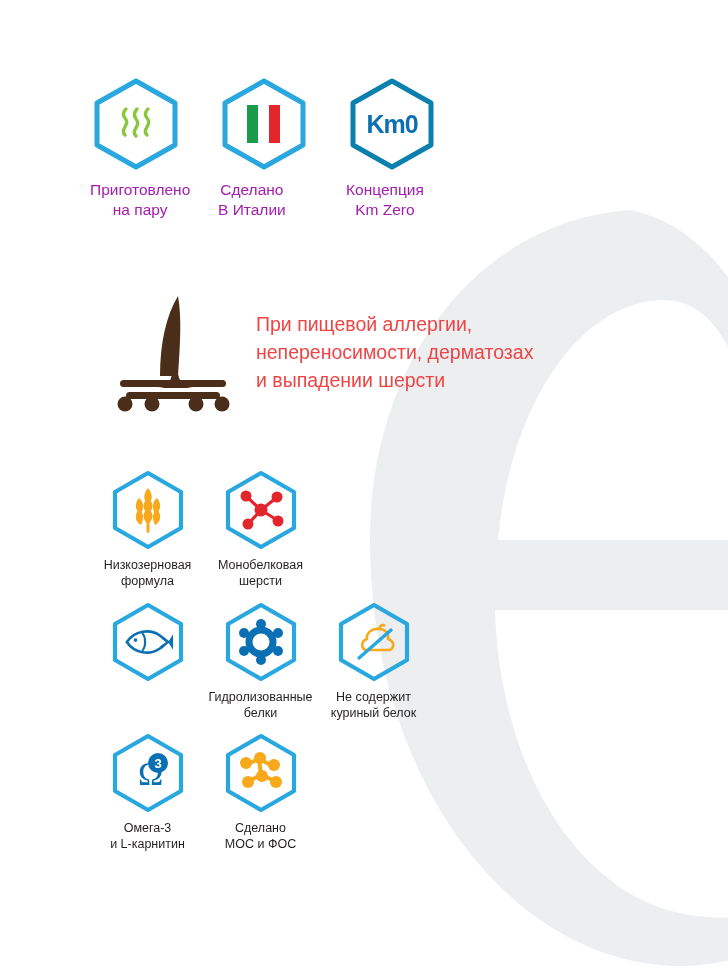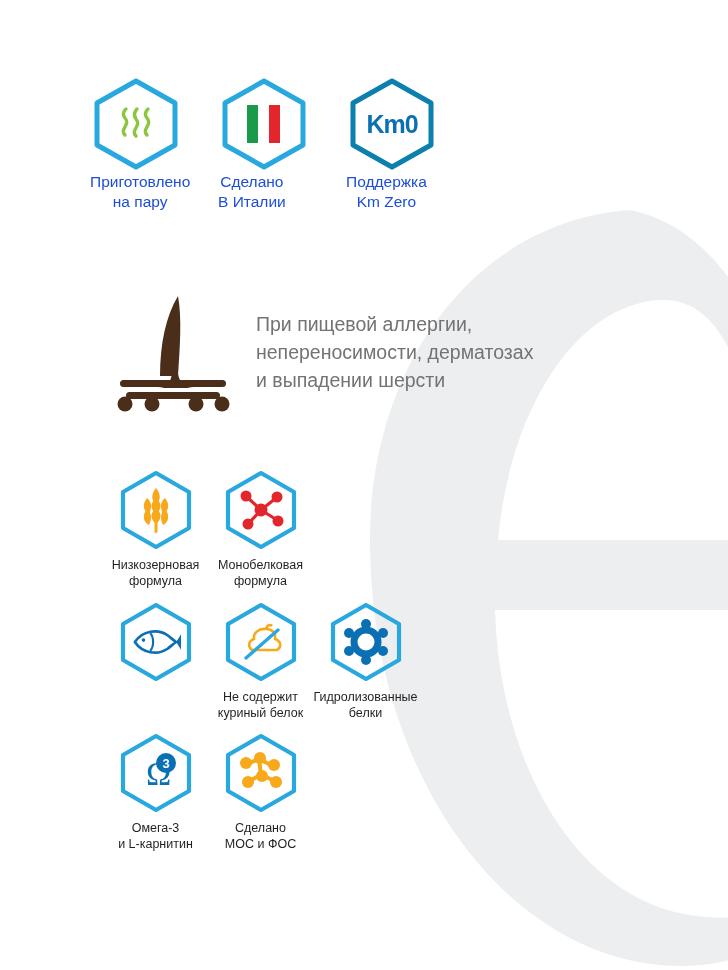--- a/index.html
+++ b/index.html
@@ -65,25 +65,25 @@
   }
   .hexinner {
     position: relative;
     width: 60px;
     height: 60px;
     display: flex;
     align-items: center;
     justify-content: center;
   }
   .top-label {
-    margin-top: 2px;
+    margin-top: 10px;
     text-align: center;
     font-size: 15.5px;
     line-height: 1.32;
-    color: #1d4ed8;
+    color: #a21caf;
     white-space: pre-line;
   }
 
   
   .claim {
     position: absolute;
     left: 108px;
     top: 288px;
     width: 560px;
     display: flex;
@@ -92,36 +92,35 @@
   .claim-icon {
     width: 130px;
     height: 130px;
     flex: 0 0 130px;
     position: relative;
   }
   .claim-text {
     margin-left: 18px;
     font-size: 19.5px;
     line-height: 1.42;
-    color: #737373;
+    color: #ef4444;
     white-space: pre-line;
   }
 
   
   .features {
     position: absolute;
     left: 95px;
     top: 470px;
     width: 420px;
   }
   .frow {
     display: flex;
-    gap: 0;
+    gap: 8px;
     margin-bottom: 12px;
-    margin-left: 8px;
   }
   .fitem {
     width: 105px;
     display: flex;
     flex-direction: column;
     align-items: center;
   }
   .hexwrap.small {
     width: 80px;
     height: 80px;
@@ -190,21 +189,21 @@
 
     <div class="top-item">
       <div class="hexwrap">
         <svg class="hexborder" width="92" height="92" viewBox="0 0 92 92">
           <path d="M46 3 L85 25 L85 67 L46 89 L7 67 L7 25 Z" fill="none" stroke="#0b7fae" stroke-width="5" stroke-linejoin="round"></path>
         </svg>
         <div class="hexinner">
           <div style="font-family:'Liberation Sans',sans-serif;font-weight:bold;font-size:25px;color:#0b6fb4;letter-spacing:-1px;">Km0</div>
         </div>
       </div>
-      <div class="top-label">Поддержка
+      <div class="top-label">Концепция
 Km Zero</div>
     </div>
   </div>
 
   <div class="claim">
     <div class="claim-icon">
       <svg width="130" height="130" viewBox="0 0 130 130">
         <path d="M70 8 C58 28 52 55 52 88 L70 88 C72 58 74 30 70 8 Z" fill="#4b2e1a"></path>
         <path d="M64 86 C62 96 58 100 50 100 L86 100 C78 100 72 96 70 86 Z" fill="#4b2e1a"></path>
         <rect x="12" y="92" width="106" height="7" rx="3.5" fill="#4b2e1a"></rect>
@@ -264,58 +263,39 @@
                 <circle cx="24" cy="23" r="6.5"></circle>
                 <circle cx="9" cy="9" r="5.5"></circle>
                 <circle cx="40" cy="10" r="5.5"></circle>
                 <circle cx="11" cy="37" r="5.5"></circle>
                 <circle cx="41" cy="34" r="5.5"></circle>
               </g>
             </svg>
           </div>
         </div>
         <div class="f-label">Монобелковая
-формула</div>
+шерсти</div>
       </div>
     </div>
 
     <div class="frow">
       <div class="fitem">
         <div class="hexwrap small">
           <svg class="hexborder" width="80" height="80" viewBox="0 0 80 80">
             <path d="M40 3 L73 22 L73 58 L40 77 L7 58 L7 22 Z" fill="none" stroke="#29a8e0" stroke-width="4.2" stroke-linejoin="round"></path>
           </svg>
           <div class="hexinner">
             <svg width="52" height="34" viewBox="0 0 52 34">
               <path d="M4 17 C12 5 28 3 38 10 C42 13 44 15 47 17 C44 19 42 21 38 24 C28 31 12 29 4 17 Z" fill="none" stroke="#0b6fb4" stroke-width="2.8" stroke-linejoin="round"></path>
               <path d="M47 17 L52 9 L52 25 Z" fill="#0b6fb4"></path>
               <circle cx="13" cy="15" r="1.9" fill="#0b6fb4"></circle>
               <path d="M20 8 C24 12 24 22 20 26" fill="none" stroke="#0b6fb4" stroke-width="2.2"></path>
             </svg>
           </div>
         </div>
-      </div>
-
-      <div class="fitem">
-        <div class="hexwrap small">
-          <svg class="hexborder" width="80" height="80" viewBox="0 0 80 80">
-            <path d="M40 3 L73 22 L73 58 L40 77 L7 58 L7 22 Z" fill="none" stroke="#29a8e0" stroke-width="4.2" stroke-linejoin="round"></path>
-          </svg>
-          <div class="hexinner">
-            <svg width="50" height="46" viewBox="0 0 50 46">
-              <g fill="none" stroke="#f7a81b" stroke-width="2.6" stroke-linejoin="round">
-                <path d="M30 10 C36 10 40 14 39 20 C45 22 46 28 41 31 L16 31 C12 28 12 22 18 20 C17 14 23 9 30 10 Z"></path>
-                <path d="M30 10 C31 6 34 5 36 7"></path>
-              </g>
-              <path d="M10 39 L42 11" stroke="#29a8e0" stroke-width="3.4" stroke-linecap="round"></path>
-            </svg>
-          </div>
-        </div>
-        <div class="f-label">Не содержит
-куриный белок</div>
       </div>
 
       <div class="fitem">
         <div class="hexwrap small">
           <svg class="hexborder" width="80" height="80" viewBox="0 0 80 80">
             <path d="M40 3 L73 22 L73 58 L40 77 L7 58 L7 22 Z" fill="none" stroke="#29a8e0" stroke-width="4.2" stroke-linejoin="round"></path>
           </svg>
           <div class="hexinner">
             <svg width="46" height="46" viewBox="0 0 46 46">
               <g fill="#0b6fb4">
@@ -326,20 +306,39 @@
                 <circle cx="6" cy="32" r="5"></circle>
                 <circle cx="6" cy="14" r="5"></circle>
               </g>
               <circle cx="23" cy="23" r="12" fill="none" stroke="#0b6fb4" stroke-width="7"></circle>
             </svg>
           </div>
         </div>
         <div class="f-label">Гидролизованные
 белки</div>
       </div>
+
+      <div class="fitem">
+        <div class="hexwrap small">
+          <svg class="hexborder" width="80" height="80" viewBox="0 0 80 80">
+            <path d="M40 3 L73 22 L73 58 L40 77 L7 58 L7 22 Z" fill="none" stroke="#29a8e0" stroke-width="4.2" stroke-linejoin="round"></path>
+          </svg>
+          <div class="hexinner">
+            <svg width="50" height="46" viewBox="0 0 50 46">
+              <g fill="none" stroke="#f7a81b" stroke-width="2.6" stroke-linejoin="round">
+                <path d="M30 10 C36 10 40 14 39 20 C45 22 46 28 41 31 L16 31 C12 28 12 22 18 20 C17 14 23 9 30 10 Z"></path>
+                <path d="M30 10 C31 6 34 5 36 7"></path>
+              </g>
+              <path d="M10 39 L42 11" stroke="#29a8e0" stroke-width="3.4" stroke-linecap="round"></path>
+            </svg>
+          </div>
+        </div>
+        <div class="f-label">Не содержит
+куриный белок</div>
+      </div>
     </div>
 
     <div class="frow">
       <div class="fitem">
         <div class="hexwrap small">
           <svg class="hexborder" width="80" height="80" viewBox="0 0 80 80">
             <path d="M40 3 L73 22 L73 58 L40 77 L7 58 L7 22 Z" fill="none" stroke="#29a8e0" stroke-width="4.2" stroke-linejoin="round"></path>
           </svg>
           <div class="hexinner">
             <svg width="48" height="48" viewBox="0 0 48 48">

